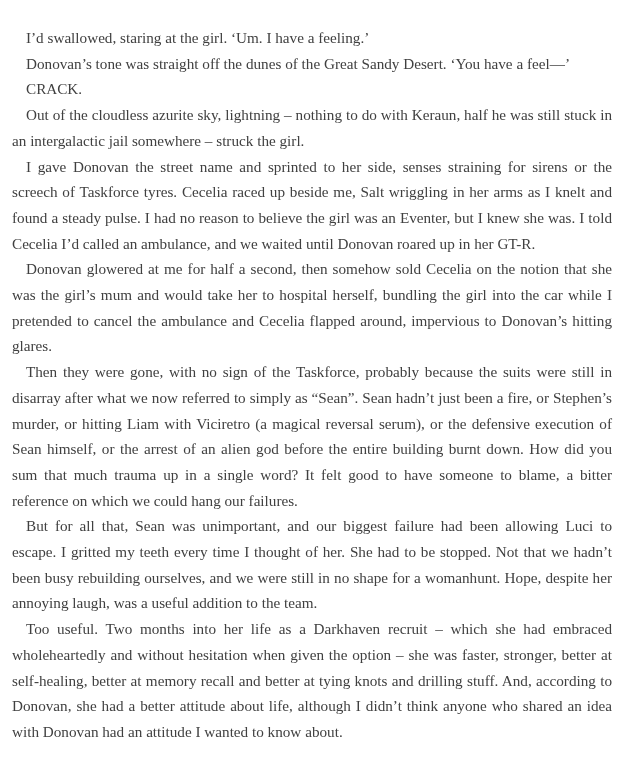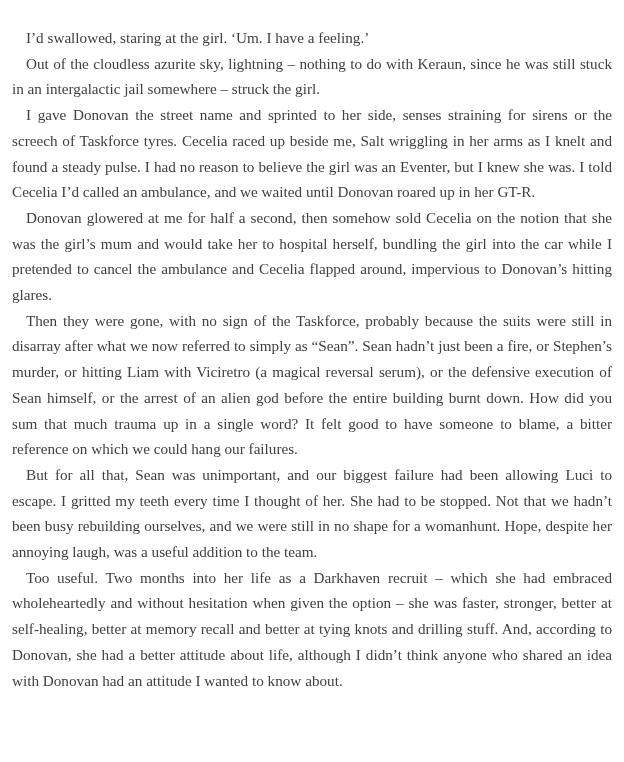--- a/index.html
+++ b/index.html
@@ -28,19 +28,21 @@
       margin: 0;
       text-indent: 14px;
       text-align: justify;
     }
   </style>
 </head>
 <body>
 
 <div class="page">
   <p class="para">I’d swallowed, staring at the girl. ‘Um. I have a feeling.’</p>
-  <p class="para">Out of the cloudless azurite sky, lightning – nothing to do with Keraun, since he was still stuck in an intergalactic jail somewhere – struck the girl.</p>
+  <p class="para">Donovan’s tone was straight off the dunes of the Great Sandy Desert. ‘You have a feel—’</p>
+  <p class="para">CRACK.</p>
+  <p class="para">Out of the cloudless azurite sky, lightning – nothing to do with Keraun, half he was still stuck in an intergalactic jail somewhere – struck the girl.</p>
   <p class="para">I gave Donovan the street name and sprinted to her side, senses straining for sirens or the screech of Taskforce tyres. Cecelia raced up beside me, Salt wriggling in her arms as I knelt and found a steady pulse. I had no reason to believe the girl was an Eventer, but I knew she was. I told Cecelia I’d called an ambulance, and we waited until Donovan roared up in her GT-R.</p>
   <p class="para">Donovan glowered at me for half a second, then somehow sold Cecelia on the notion that she was the girl’s mum and would take her to hospital herself, bundling the girl into the car while I pretended to cancel the ambulance and Cecelia flapped around, impervious to Donovan’s hitting glares.</p>
   <p class="para">Then they were gone, with no sign of the Taskforce, probably because the suits were still in disarray after what we now referred to simply as “Sean”. Sean hadn’t just been a fire, or Stephen’s murder, or hitting Liam with Viciretro (a magical reversal serum), or the defensive execution of Sean himself, or the arrest of an alien god before the entire building burnt down. How did you sum that much trauma up in a single word? It felt good to have someone to blame, a bitter reference on which we could hang our failures.</p>
   <p class="para">But for all that, Sean was unimportant, and our biggest failure had been allowing Luci to escape. I gritted my teeth every time I thought of her. She had to be stopped. Not that we hadn’t been busy rebuilding ourselves, and we were still in no shape for a womanhunt. Hope, despite her annoying laugh, was a useful addition to the team.</p>
   <p class="para">Too useful. Two months into her life as a Darkhaven recruit – which she had embraced wholeheartedly and without hesitation when given the option – she was faster, stronger, better at self-healing, better at memory recall and better at tying knots and drilling stuff. And, according to Donovan, she had a better attitude about life, although I didn’t think anyone who shared an idea with Donovan had an attitude I wanted to know about.</p>
 </div>
 
 </body></html>

